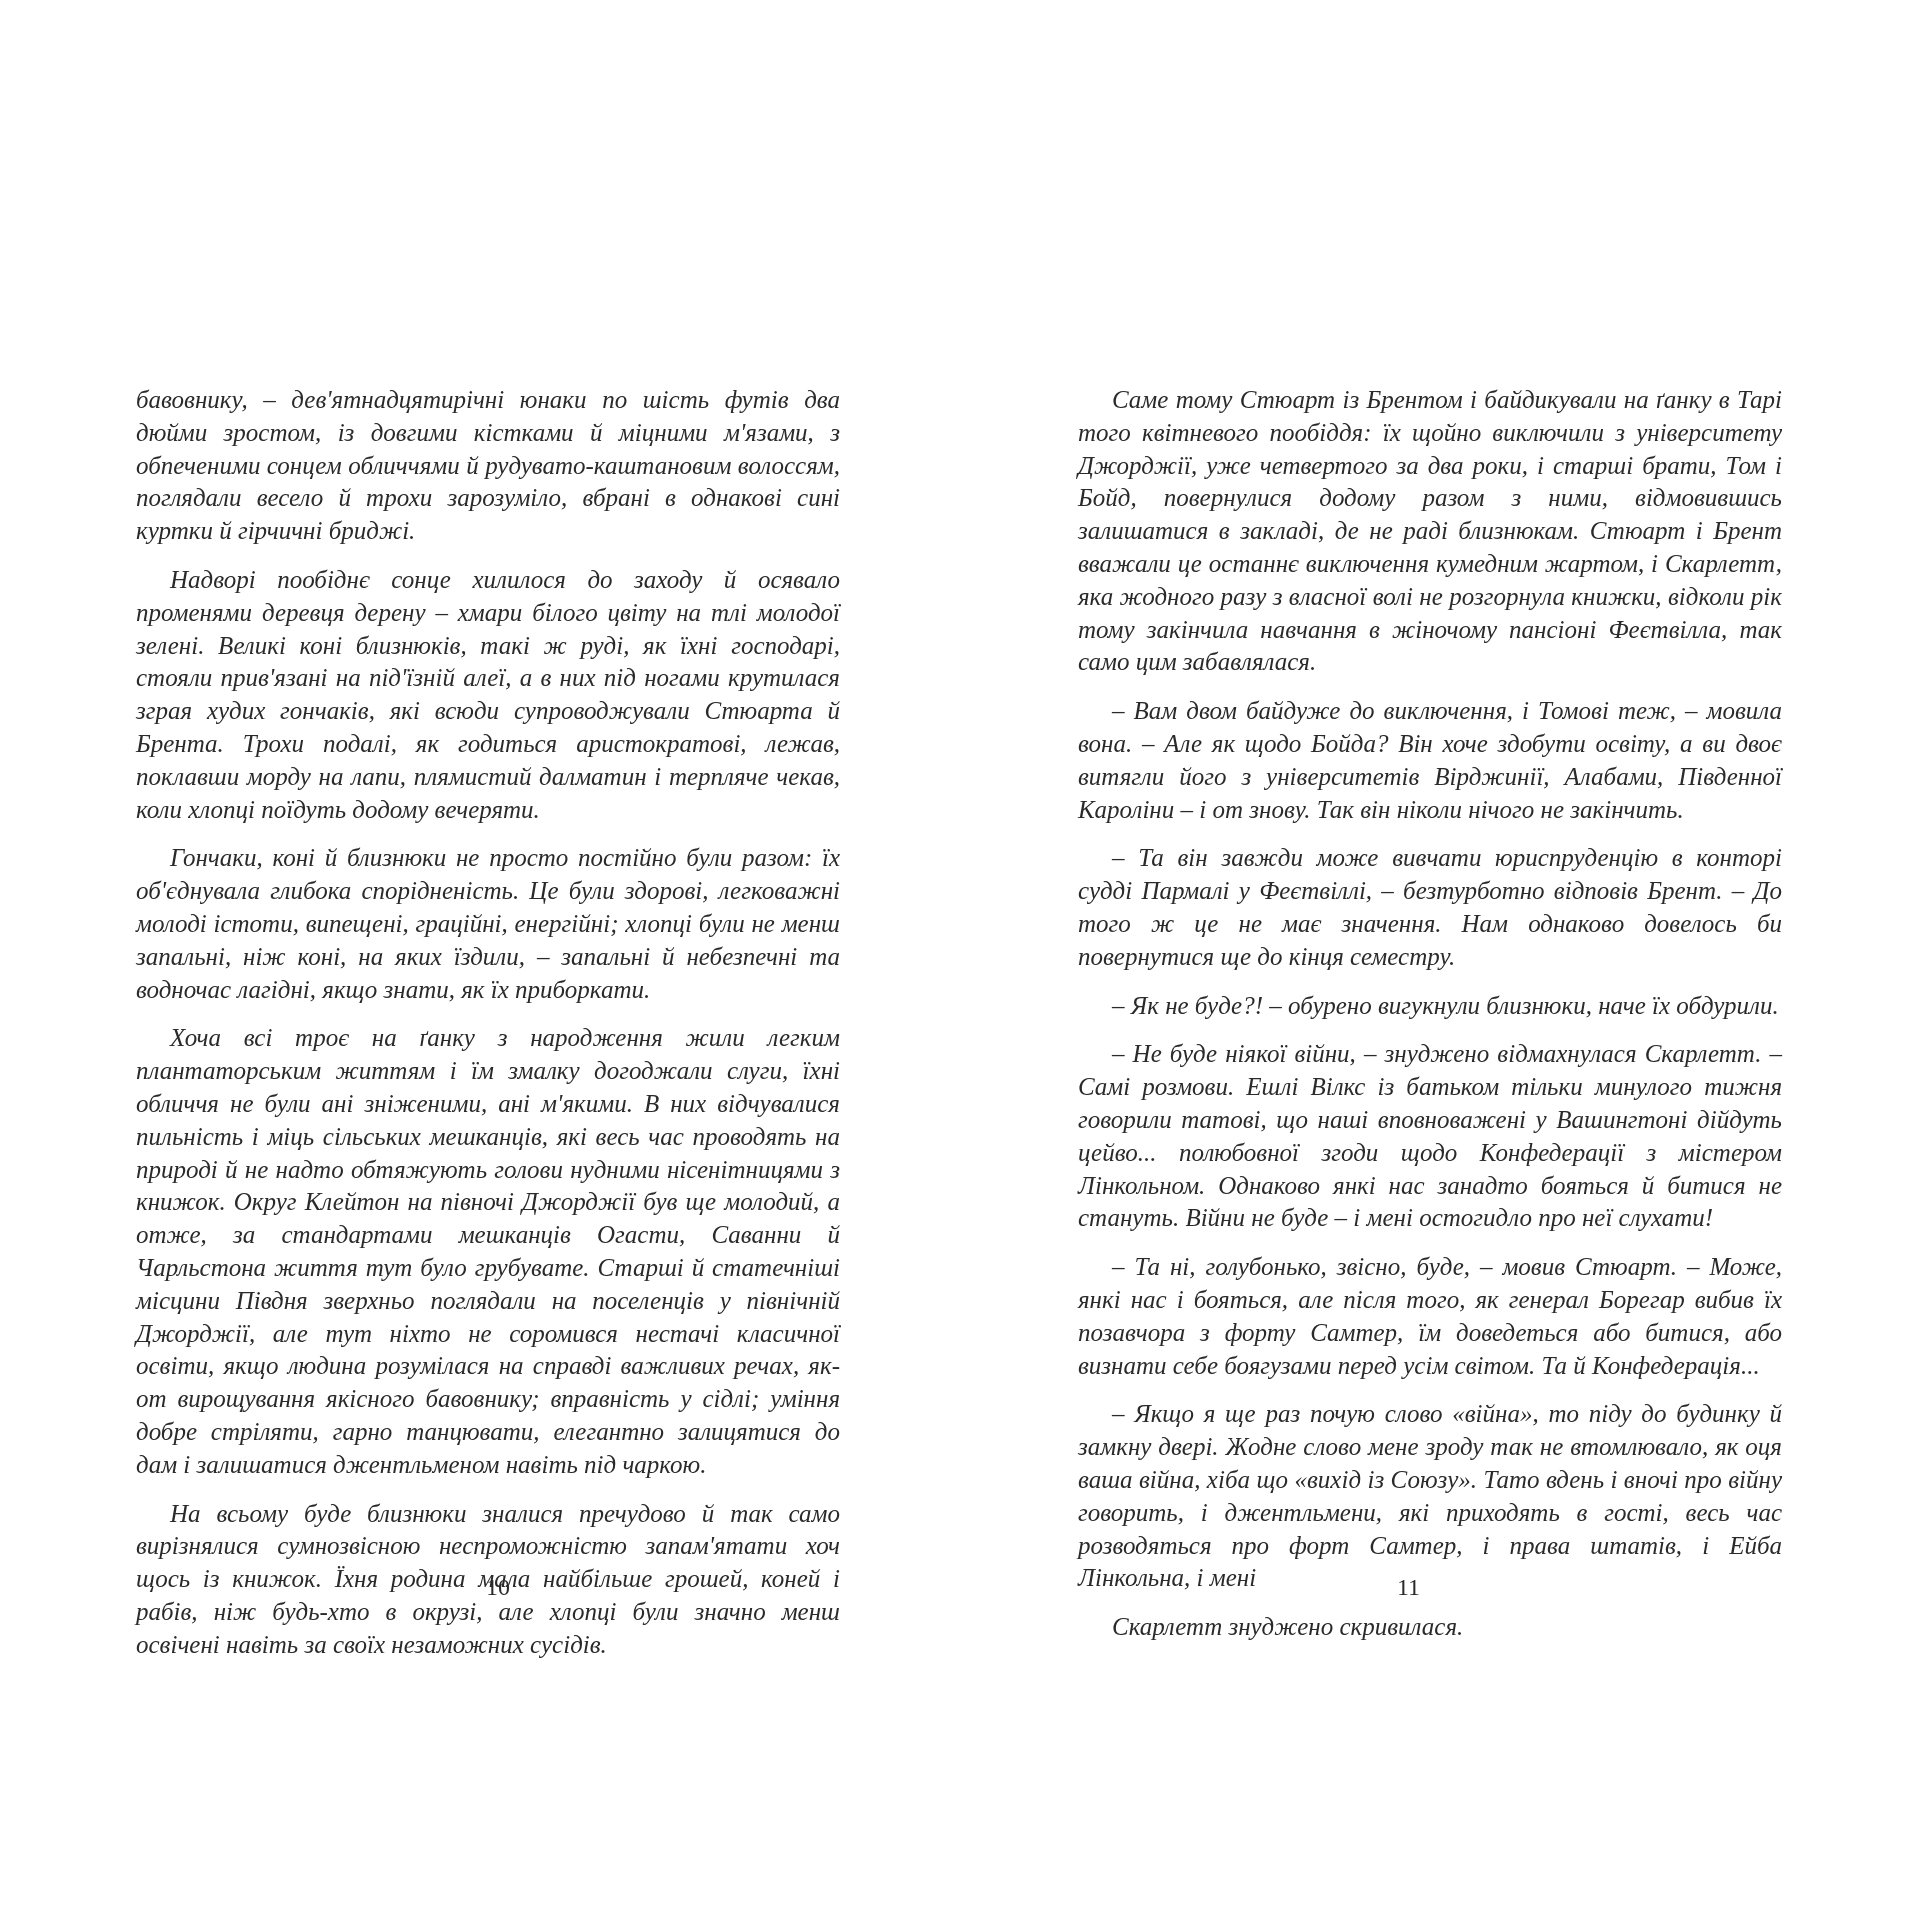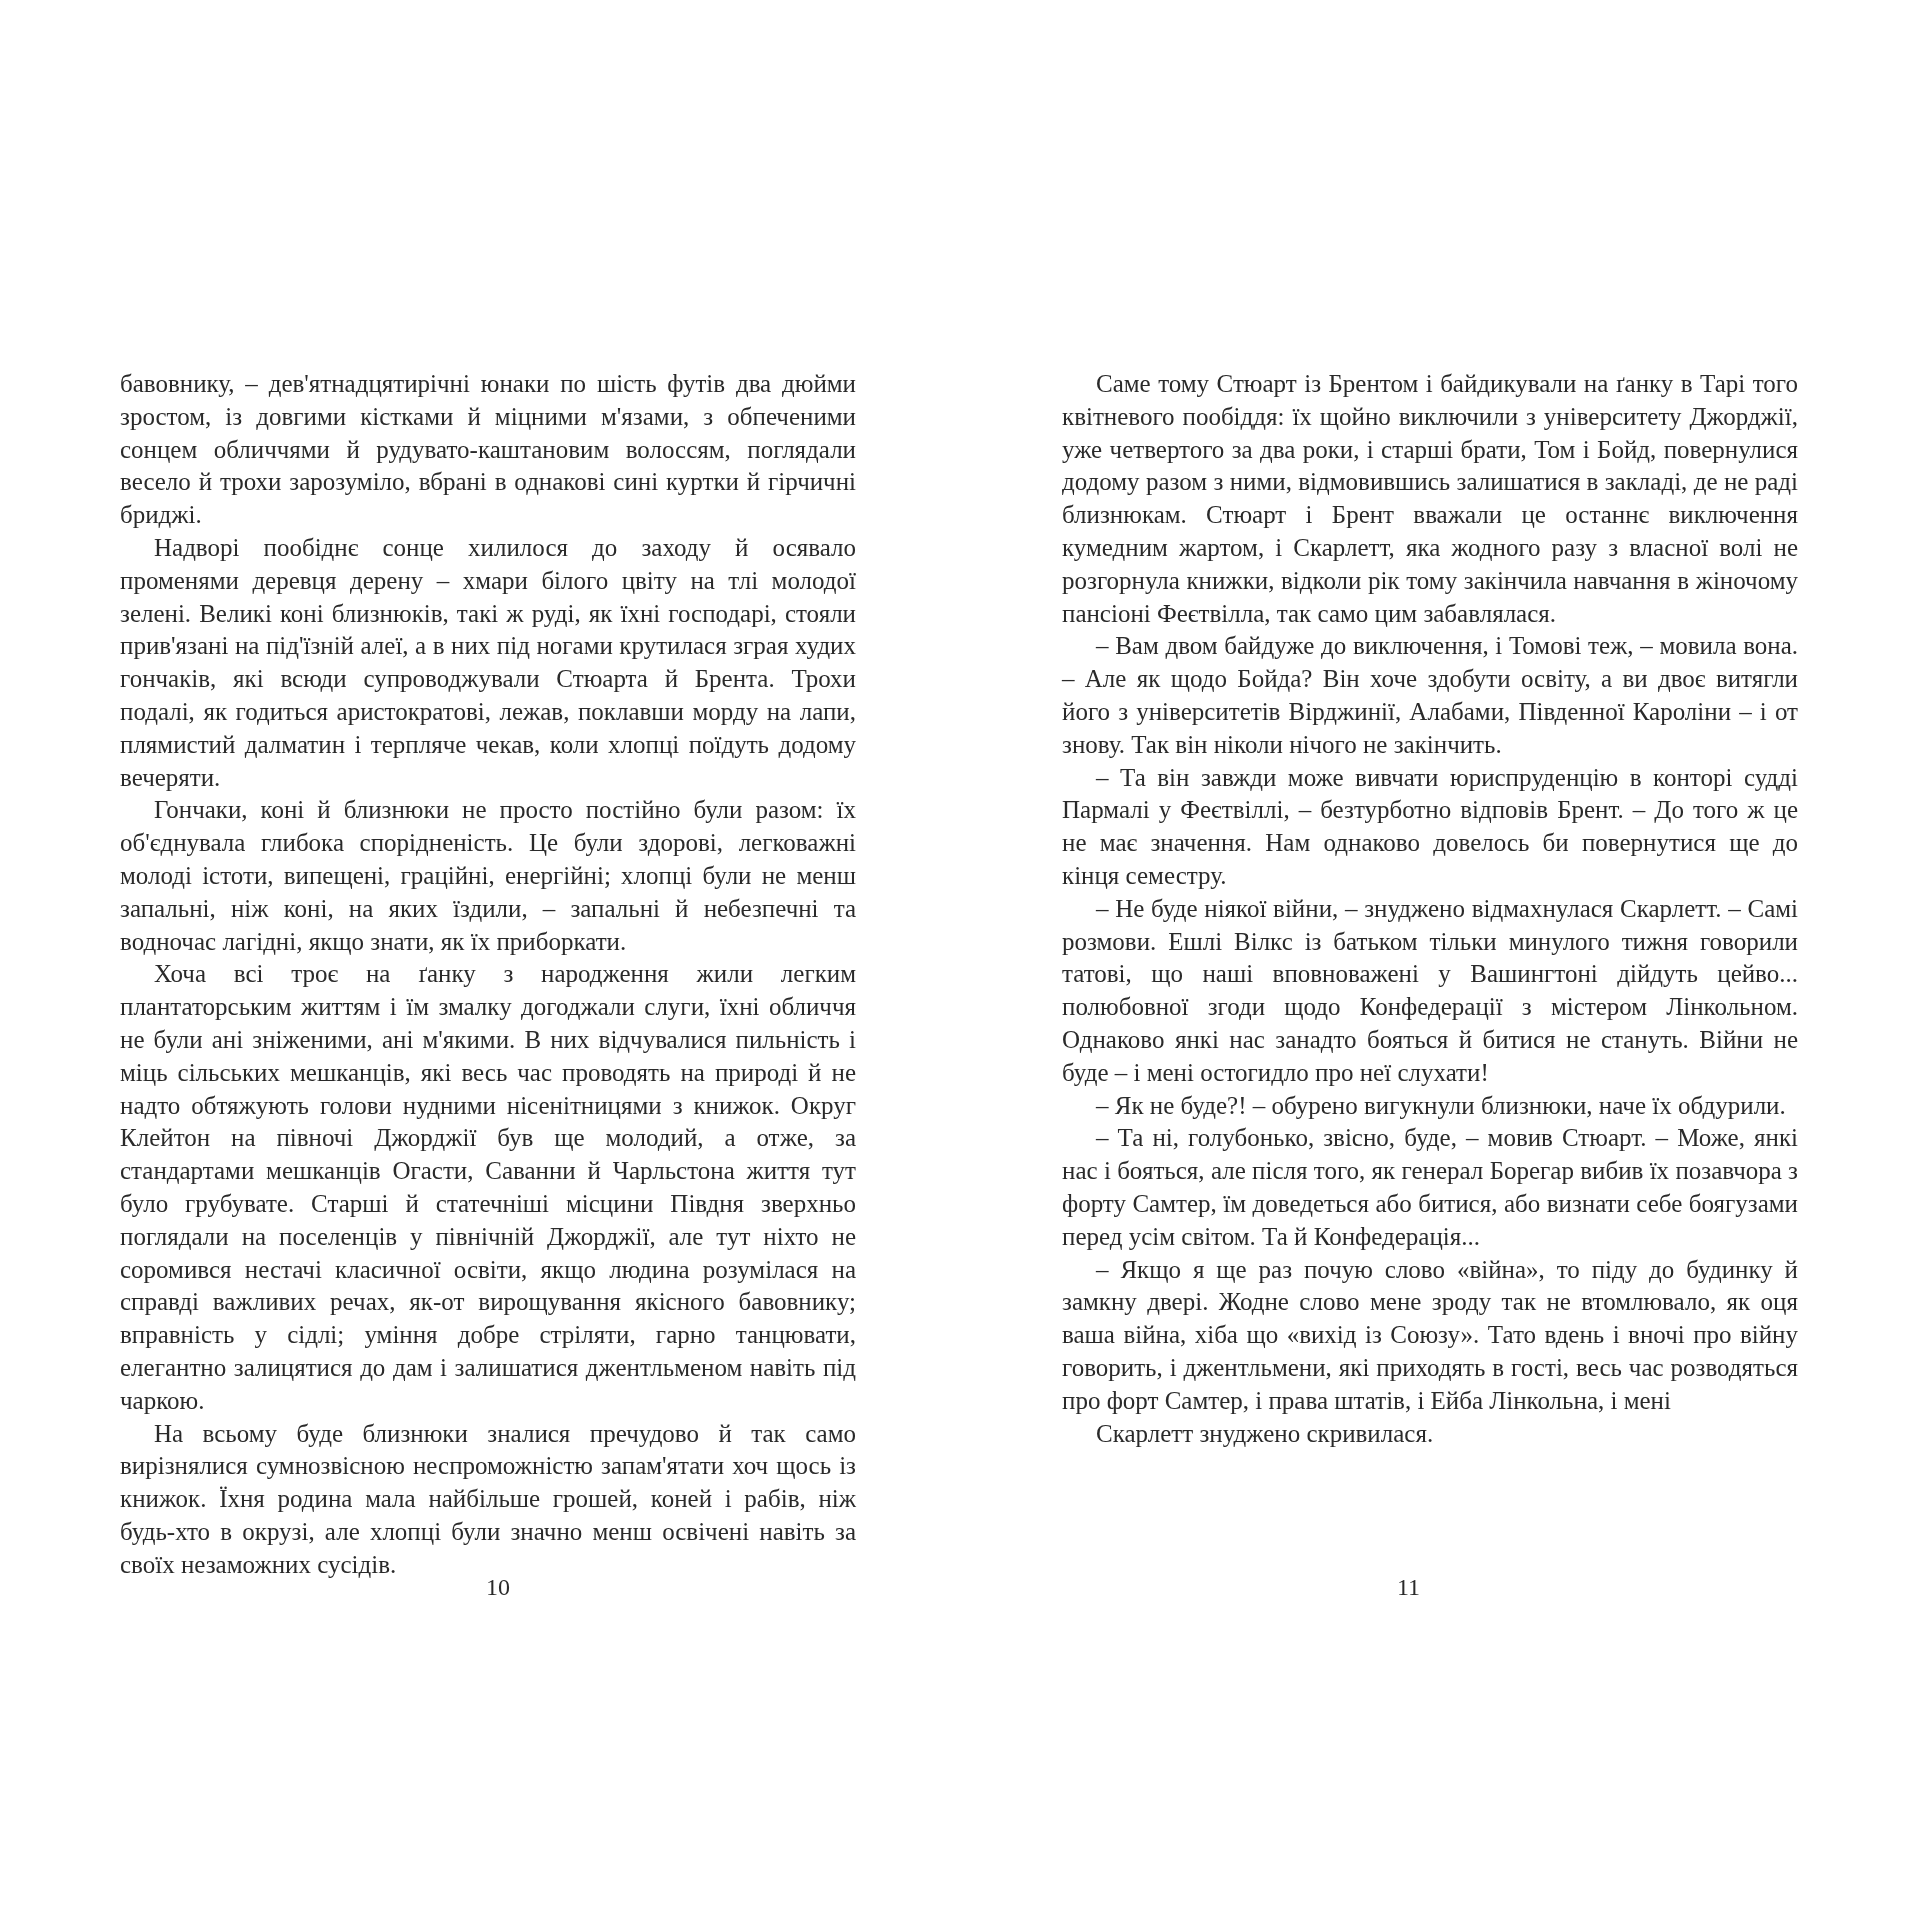--- a/index.html
+++ b/index.html
@@ -9,21 +9,21 @@
   .page.left { left: 120px; }
   .page.right { left: 1062px; }
   .text {
     font-family: "Liberation Serif", "DejaVu Serif", serif;
     font-size: 25px;
     line-height: 32.8px;
     color: #2a2a2a;
     text-align: justify;
     hyphens: manual;
   }
-  .text p { margin: 0; text-indent: 34px; text-align: justify; text-align-last: left; }
+  .text p { margin: 16px; text-indent: 34px; text-align: justify; text-align-last: left; font-style: italic; }
   .text p.noindent { text-indent: 0; }
   .folio {
     position: absolute; top: 1574px; width: 60px; text-align: right;
     font-family: "Liberation Serif", "DejaVu Serif", serif;
     font-size: 24px; color: #2a2a2a;
   }
   .folio.left { left: 450px; }
   .folio.right { left: 1360px; }
 </style>
 </head>
@@ -40,22 +40,22 @@
       <p>На всьому буде близнюки зналися пречудово й так само вирізнялися сумнозвісною неспроможністю запам'ятати хоч щось із книжок. Їхня родина мала найбільше грошей, коней і рабів, ніж будь-хто в окрузі, але хлопці були значно менш освічені навіть за своїх незаможних сусідів.</p>
     </div>
   </div>
   <div class="folio left">10</div>
 
   <div class="page right">
     <div class="text">
       <p>Саме тому Стюарт із Брентом і байдикували на ґанку в Тарі того квітневого пообіддя: їх щойно виключили з університету Джорджії, уже четвертого за два роки, і старші брати, Том і Бойд, повернулися додому разом з ними, відмовившись залишатися в закладі, де не раді близнюкам. Стюарт і Брент вважали це останнє виключення кумедним жартом, і Скарлетт, яка жодного разу з власної волі не розгорнула книжки, відколи рік тому закінчила навчання в жіночому пансіоні Феєтвілла, так само цим забавлялася.</p>
       <p>– Вам двом байдуже до виключення, і Томові теж, – мовила вона. – Але як щодо Бойда? Він хоче здобути освіту, а ви двоє витягли його з університетів Вірджинії, Алабами, Південної Кароліни – і от знову. Так він ніколи нічого не закінчить.</p>
       <p>– Та він завжди може вивчати юриспруденцію в конторі судді Пармалі у Феєтвіллі, – безтурботно відповів Брент. – До того ж це не має значення. Нам однаково довелось би повернутися ще до кінця семестру.</p>
+      <p>– Як не буде?! – обурено вигукнули близнюки, наче їх обдурили.</p>
       <p>– Не буде ніякої війни, – знуджено відмахнулася Скарлетт. – Самі розмови. Ешлі Вілкс із батьком тільки минулого тижня говорили татові, що наші вповноважені у Вашингтоні дійдуть цейво... полюбовної згоди щодо Конфедерації з містером Лінкольном. Однаково янкі нас занадто бояться й битися не стануть. Війни не буде – і мені остогидло про неї слухати!</p>
-      <p>– Як не буде?! – обурено вигукнули близнюки, наче їх обдурили.</p>
       <p>– Та ні, голубонько, звісно, буде, – мовив Стюарт. – Може, янкі нас і бояться, але після того, як генерал Борегар вибив їх позавчора з форту Самтер, їм доведеться або битися, або визнати себе боягузами перед усім світом. Та й Конфедерація...</p>
       <p>– Якщо я ще раз почую слово «війна», то піду до будинку й замкну двері. Жодне слово мене зроду так не втомлювало, як оця ваша війна, хіба що «вихід із Союзу». Тато вдень і вночі про війну говорить, і джентльмени, які приходять в гості, весь час розводяться про форт Самтер, і права штатів, і Ейба Лінкольна, і мені</p>
       <p>Скарлетт знуджено скривилася.</p>
     </div>
   </div>
   <div class="folio right">11</div>
 
 </div>
 
 </body></html>

